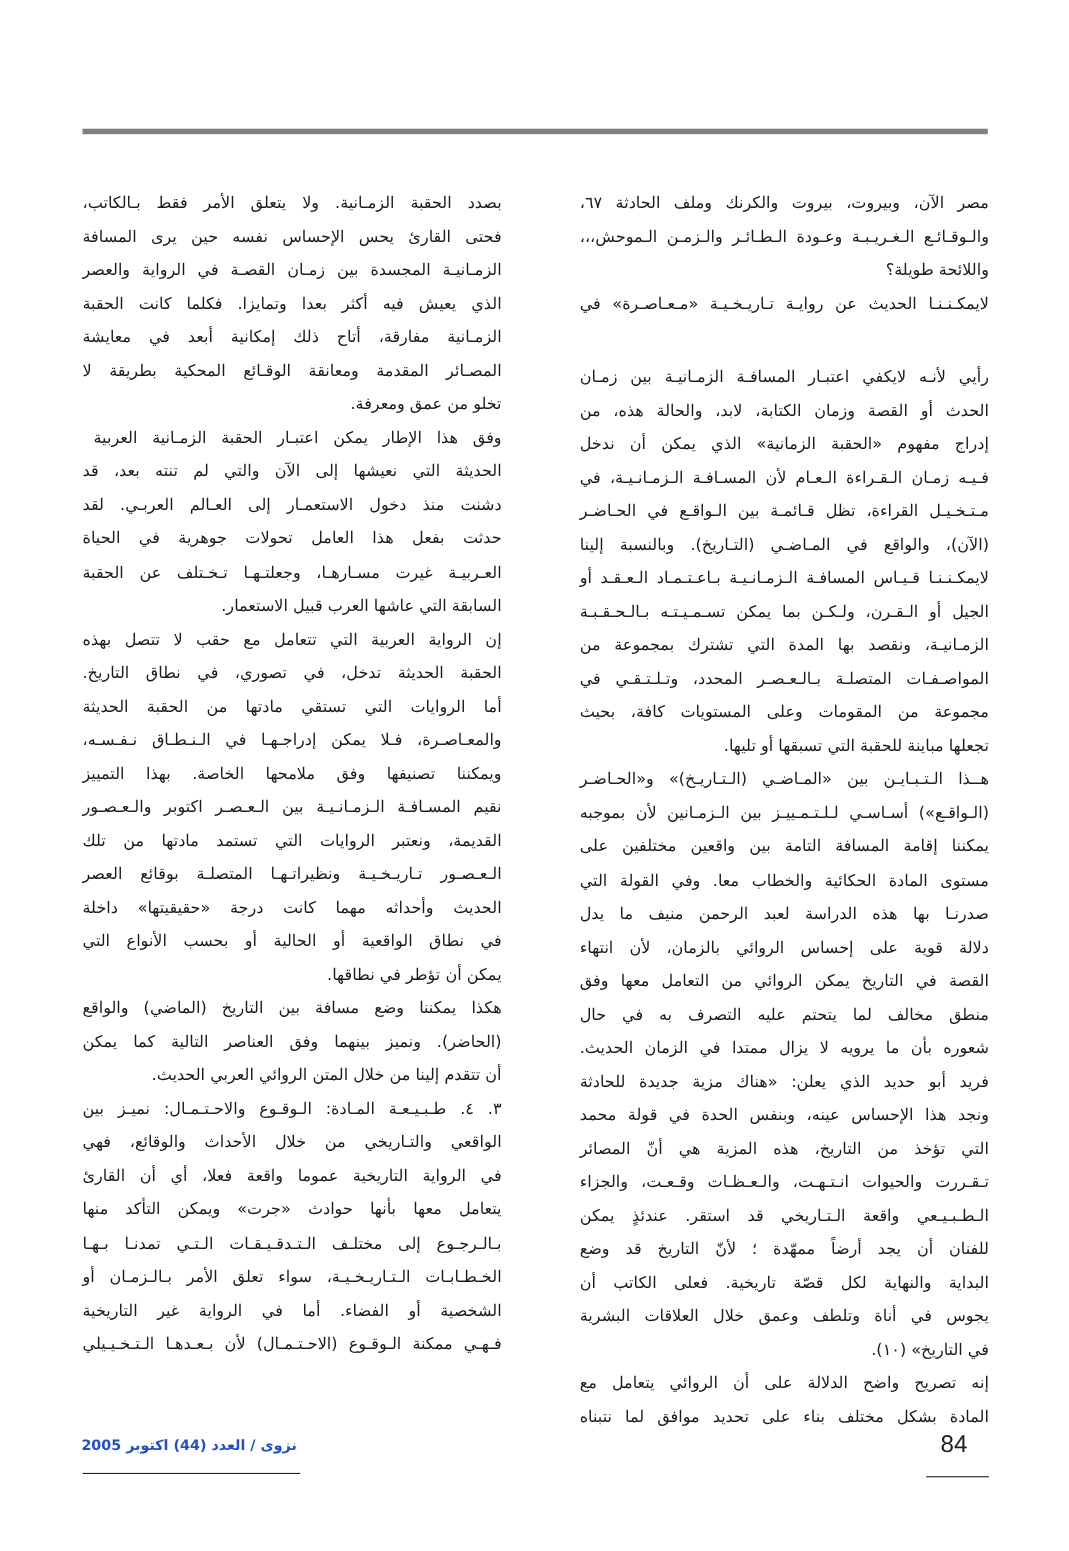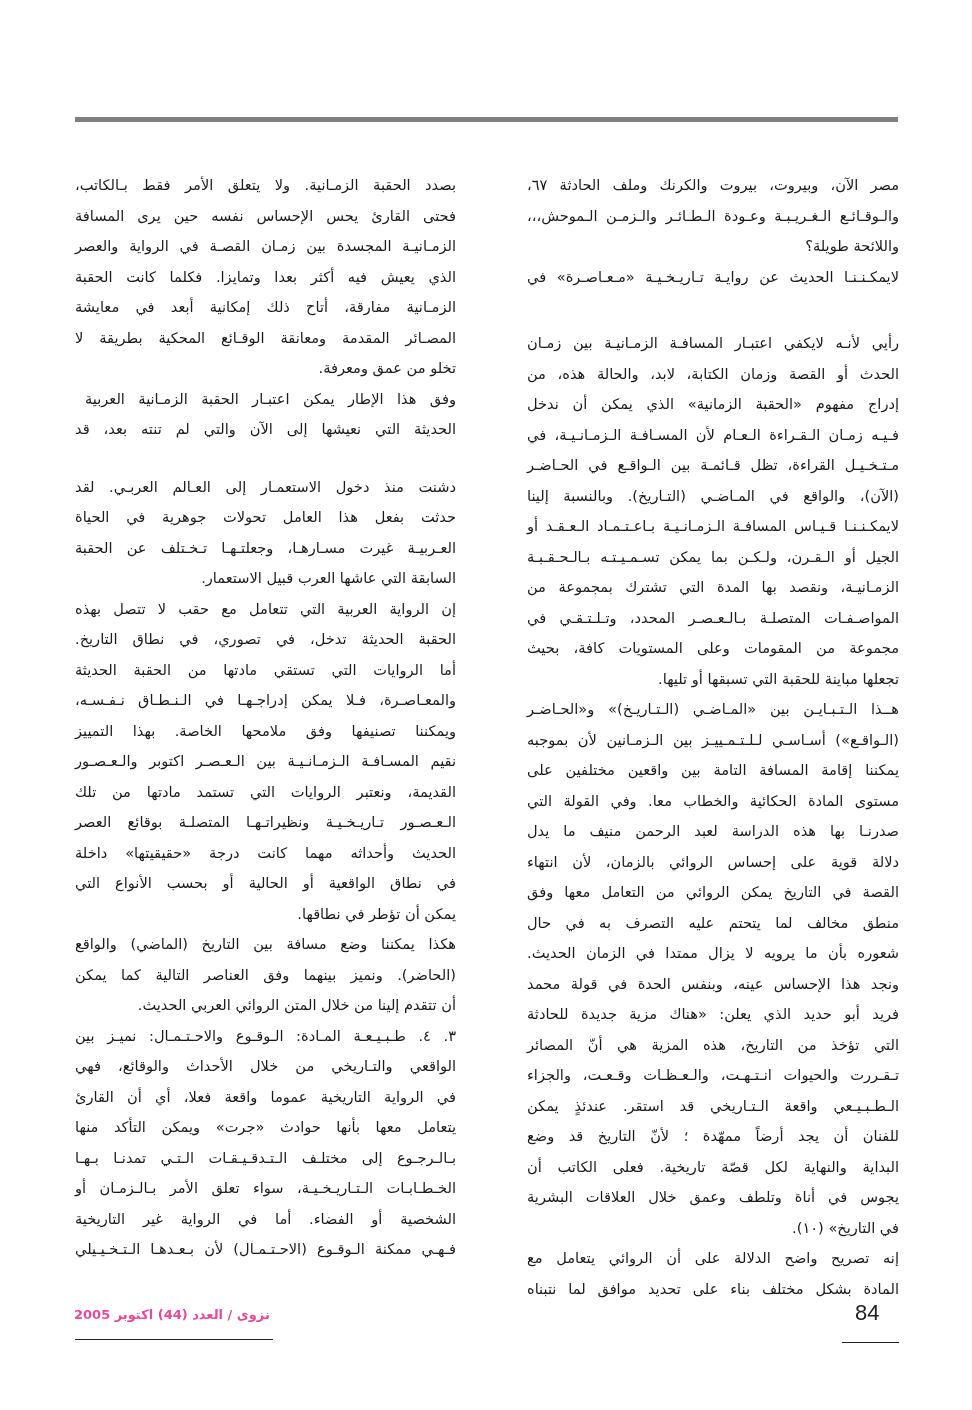--- a/index.html
+++ b/index.html
@@ -6,21 +6,21 @@
   body { width: 972px; height: 1410px; position: relative; overflow: hidden;
          font-family: "DejaVu Sans", sans-serif; color: #1a1a1a; }
   .top-rule { position: absolute; left: 75px; top: 117px; width: 823px; height: 5px; background: #808080; }
   .column { position: absolute; top: 170px; direction: rtl; }
   .col-right { left: 527px; width: 372px; }
   .col-left { left: 75px; width: 381px; }
   .line { display: block; height: 26.8px; line-height: 26.8px; font-size: 14.6px;
           text-align: justify; text-align-last: justify; white-space: nowrap; overflow: visible; }
   .line.last { text-align-last: right; }
   .footer-issue { position: absolute; left: 74px; top: 1307px; direction: rtl; font-size: 13px; font-weight: bold;
-                  font-family: "DejaVu Sans", sans-serif; color: #ec4899; }
+                  font-family: "DejaVu Sans", sans-serif; color: #1d4ed8; }
   .footer-issue-rule { position: absolute; left: 75px; top: 1339px; width: 198px; height: 1px; background: #222; }
   .page-number { position: absolute; left: 855px; top: 1300px; font-size: 22px; font-family: "Liberation Sans", sans-serif; color: #222; }
   .page-number-rule { position: absolute; left: 842px; top: 1342px; width: 57px; height: 1px; background: #222; }
 </style>
 </head>
 <body>
 
 <div class="top-rule"></div>
 
 <div class="column col-right" id="col-right">
@@ -42,43 +42,43 @@
     <span class="line last" style="height: 30.5px; line-height: 30.5px;">تجعلها مباينة للحقبة التي تسبقها أو تليها.</span>
     <span class="line" style="height: 30.5px; line-height: 30.5px;">هــذا الـتـبـايـن بين «المـاضـي (الـتـاريـخ)» و«الحـاضـر</span>
     <span class="line" style="height: 30.5px; line-height: 30.5px;">(الـواقـع») أسـاسـي لـلـتـمـييـز بين الـزمـانين لأن بموجبه</span>
     <span class="line" style="height: 30.5px; line-height: 30.5px;">يمكننا إقامة المسافة التامة بين واقعين مختلفين على</span>
     <span class="line" style="height: 30.5px; line-height: 30.5px;">مستوى المادة الحكائية والخطاب معا. وفي القولة التي</span>
     <span class="line" style="height: 30.5px; line-height: 30.5px;">صدرنـا بها هذه الدراسة لعبد الرحمن منيف ما يدل</span>
     <span class="line" style="height: 30.5px; line-height: 30.5px;">دلالة قوية على إحساس الروائي بالزمان، لأن انتهاء</span>
     <span class="line" style="height: 30.5px; line-height: 30.5px;">القصة في التاريخ يمكن الروائي من التعامل معها وفق</span>
     <span class="line" style="height: 30.5px; line-height: 30.5px;">منطق مخالف لما يتحتم عليه التصرف به في حال</span>
     <span class="line" style="height: 30.5px; line-height: 30.5px;">شعوره بأن ما يرويه لا يزال ممتدا في الزمان الحديث.</span>
+    <span class="line" style="height: 30.5px; line-height: 30.5px;">فريد أبو حديد الذي يعلن: «هناك مزية جديدة للحادثة</span>
     <span class="line" style="height: 30.5px; line-height: 30.5px;">ونجد هذا الإحساس عينه، وبنفس الحدة في قولة محمد</span>
-    <span class="line" style="height: 30.5px; line-height: 30.5px;">فريد أبو حديد الذي يعلن: «هناك مزية جديدة للحادثة</span>
     <span class="line" style="height: 30.5px; line-height: 30.5px;">التي تؤخذ من التاريخ، هذه المزية هي أنّ المصائر</span>
     <span class="line" style="height: 30.5px; line-height: 30.5px;">تـقـررت والحيوات انـتـهـت، والـعـظـات وقـعـت، والجزاء</span>
     <span class="line" style="height: 30.5px; line-height: 30.5px;">الـطـبـيـعي واقعة الـتـاريخي قد استقر. عندئذٍ يمكن</span>
     <span class="line" style="height: 30.5px; line-height: 30.5px;">للفنان أن يجد أرضاً ممهّدة ؛ لأنّ التاريخ قد وضع</span>
     <span class="line" style="height: 30.5px; line-height: 30.5px;">البداية والنهاية لكل قصّة تاريخية. فعلى الكاتب أن</span>
     <span class="line" style="height: 30.5px; line-height: 30.5px;">يجوس في أناة وتلطف وعمق خلال العلاقات البشرية</span>
     <span class="line last" style="height: 30.5px; line-height: 30.5px;">في التاريخ» (١٠).</span>
     <span class="line" style="height: 30.5px; line-height: 30.5px;">إنه تصريح واضح الدلالة على أن الروائي يتعامل مع</span>
     <span class="line" style="height: 30.5px; line-height: 30.5px;">المادة بشكل مختلف بناء على تحديد موافق لما نتبناه</span>
   </div>
 <div class="column col-left" id="col-left">
     <span class="line" style="height: 30.5px; line-height: 30.5px;">بصدد الحقبة الزمـانية. ولا يتعلق الأمر فقط بـالكاتب،</span>
     <span class="line" style="height: 30.5px; line-height: 30.5px;">فحتى القارئ يحس الإحساس نفسه حين يرى المسافة</span>
     <span class="line" style="height: 30.5px; line-height: 30.5px;">الزمـانيـة المجسدة بين زمـان القصـة في الرواية والعصر</span>
     <span class="line" style="height: 30.5px; line-height: 30.5px;">الذي يعيش فيه أكثر بعدا وتمايزا. فكلما كانت الحقبة</span>
     <span class="line" style="height: 30.5px; line-height: 30.5px;">الزمـانية مفارقة، أتاح ذلك إمكانية أبعد في معايشة</span>
     <span class="line" style="height: 30.5px; line-height: 30.5px;">المصـائر المقدمة ومعانقة الوقـائع المحكية بطريقة لا</span>
     <span class="line last" style="height: 30.5px; line-height: 30.5px;">تخلو من عمق ومعرفة.</span>
     <span class="line" style="height: 30.5px; line-height: 30.5px; margin-left: 10px;">وفق هذا الإطار يمكن اعتبـار الحقبة الزمـانية العربية</span>
     <span class="line" style="height: 30.5px; line-height: 30.5px;">الحديثة التي نعيشها إلى الآن والتي لم تنته بعد، قد</span>
-    <span class="line" style="height: 30.5px; line-height: 30.5px; margin-top: 27px;">دشنت منذ دخول الاستعمـار إلى العـالم العربـي. لقد</span>
+    <span class="line" style="height: 30.5px; line-height: 30.5px;">دشنت منذ دخول الاستعمـار إلى العـالم العربـي. لقد</span>
     <span class="line" style="height: 30.5px; line-height: 30.5px;">حدثت بفعل هذا العامل تحولات جوهرية في الحياة</span>
     <span class="line" style="height: 30.5px; line-height: 30.5px;">العـربيـة غيرت مسـارهـا، وجعلتـهـا تـخـتلف عن الحقبة</span>
     <span class="line last" style="height: 30.5px; line-height: 30.5px;">السابقة التي عاشها العرب قبيل الاستعمار.</span>
     <span class="line" style="height: 30.5px; line-height: 30.5px;">إن الرواية العربية التي تتعامل مع حقب لا تتصل بهذه</span>
     <span class="line" style="height: 30.5px; line-height: 30.5px;">الحقبة الحديثة تدخل، في تصوري، في نطاق التاريخ.</span>
     <span class="line" style="height: 30.5px; line-height: 30.5px;">أما الروايات التي تستقي مادتها من الحقبة الحديثة</span>
     <span class="line" style="height: 30.5px; line-height: 30.5px;">والمعـاصـرة، فـلا يمكن إدراجـهـا في الـنـطـاق نـفـسـه،</span>
     <span class="line" style="height: 30.5px; line-height: 30.5px;">ويمكننا تصنيفها وفق ملامحها الخاصة. بهذا التمييز</span>
     <span class="line" style="height: 30.5px; line-height: 30.5px;">نقيم المسـافـة الـزمـانـيـة بين الـعـصـر اكتوبر والـعـصـور</span>
     <span class="line" style="height: 30.5px; line-height: 30.5px;">القديمة، ونعتبر الروايات التي تستمد مادتها من تلك</span>

